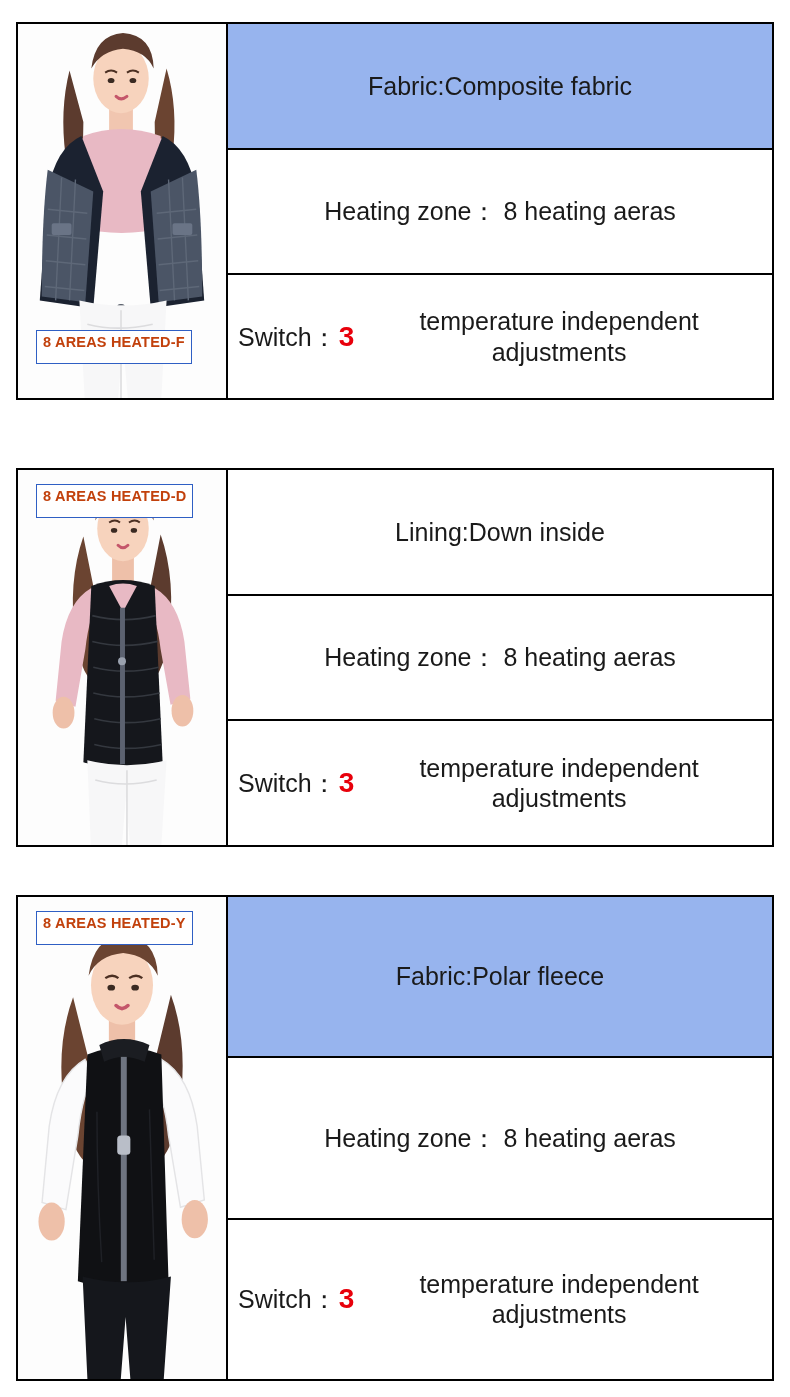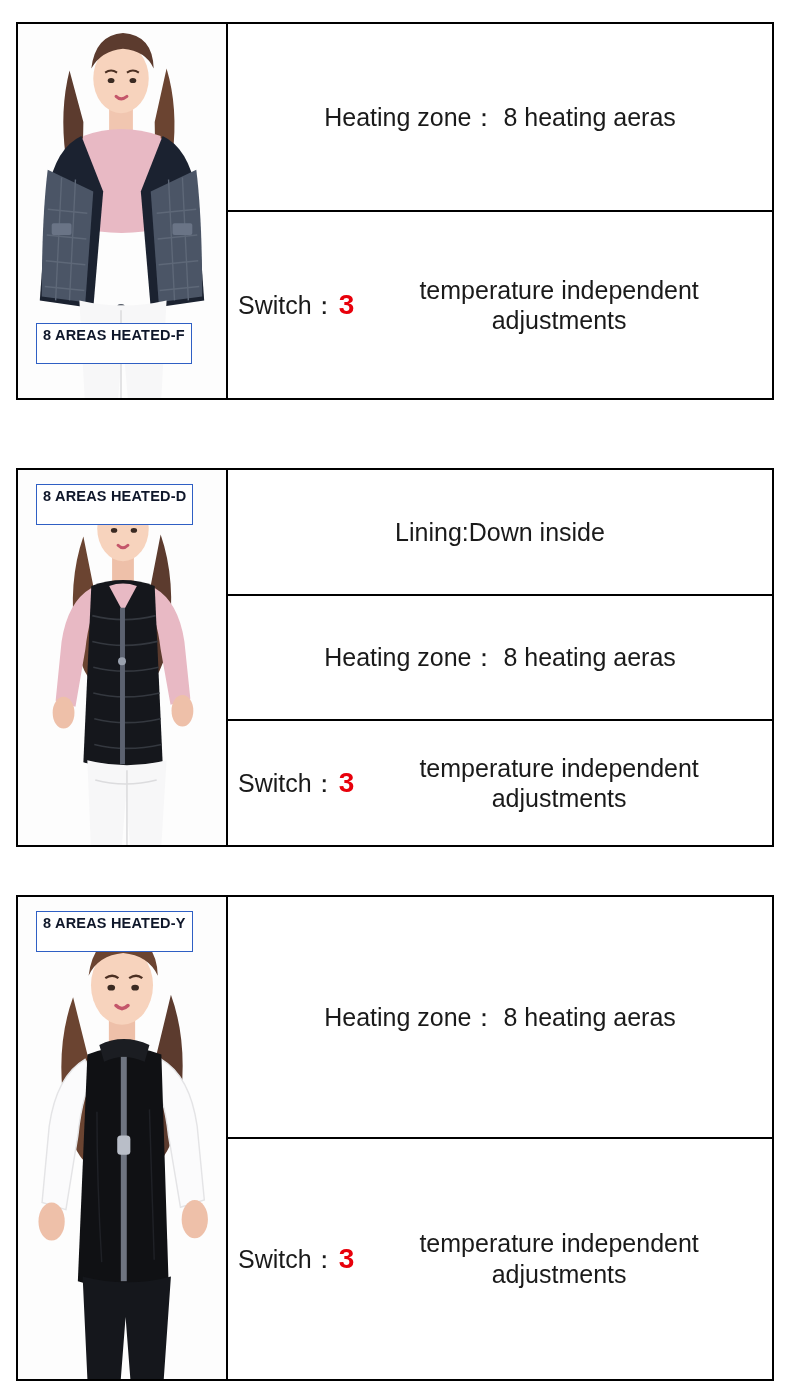--- a/index.html
+++ b/index.html
@@ -66,25 +66,25 @@
     color: #e8000b;
     font-weight: bold;
     font-size: 28px;
     padding: 0 2px;
   }
   
   .badge {
     position: absolute;
     border: 1px solid #2f5fc4;
     background: #ffffff;
-    color: #0f172a;
+    color: #c2410c;
     font-weight: bold;
     font-size: 14.5px;
     letter-spacing: 0.2px;
-    padding: 3px 6px 20px 6px;
+    padding: 3px 6px 13px 6px;
     white-space: nowrap;
     z-index: 5;
   }
   .badge.bottom-left {
     left: 18px;
     bottom: 34px;
   }
   .badge.top-left {
     left: 18px;
     top: 14px;
@@ -166,20 +166,23 @@
           <path d="M62 292 q44 10 88 0 l-6 112 l-32 0 l-6 -70 l-6 70 l-32 0 z" fill="#f7f7f8"></path>
           <g stroke="#dcdcde" stroke-width="1.6" fill="none">
             <path d="M104 302 l0 100"></path>
             <path d="M70 316 q30 8 66 0"></path>
           </g>
         </svg>
       </div>
       <div class="badge bottom-left">8 AREAS HEATED-F</div>
     </div>
     <div class="card-specs">
+      <div class="spec-row highlight">
+        <span>Fabric:Composite fabric</span>
+      </div>
       <div class="spec-row">
         <span>Heating zone： 8 heating aeras</span>
       </div>
       <div class="spec-row">
         <span>Switch：</span>
         <span class="num">3</span>
         <span>temperature independent adjustments</span>
       </div>
     </div>
   </div>
@@ -280,20 +283,23 @@
             <path d="M84 180 q0 60 4 126"></path>
             <path d="M128 178 q2 60 4 126"></path>
           </g>
 
           <path d="M72 318 q38 10 74 0 l-6 86 l-28 0 l-4 -52 l-4 52 l-28 0 z" fill="#15171c"></path>
         </svg>
       </div>
       <div class="badge top-left">8 AREAS HEATED-Y</div>
     </div>
     <div class="card-specs">
+      <div class="spec-row highlight">
+        <span>Fabric:Polar fleece</span>
+      </div>
       <div class="spec-row">
         <span>Heating zone： 8 heating aeras</span>
       </div>
       <div class="spec-row">
         <span>Switch：</span>
         <span class="num">3</span>
         <span>temperature independent adjustments</span>
       </div>
     </div>
   </div>

